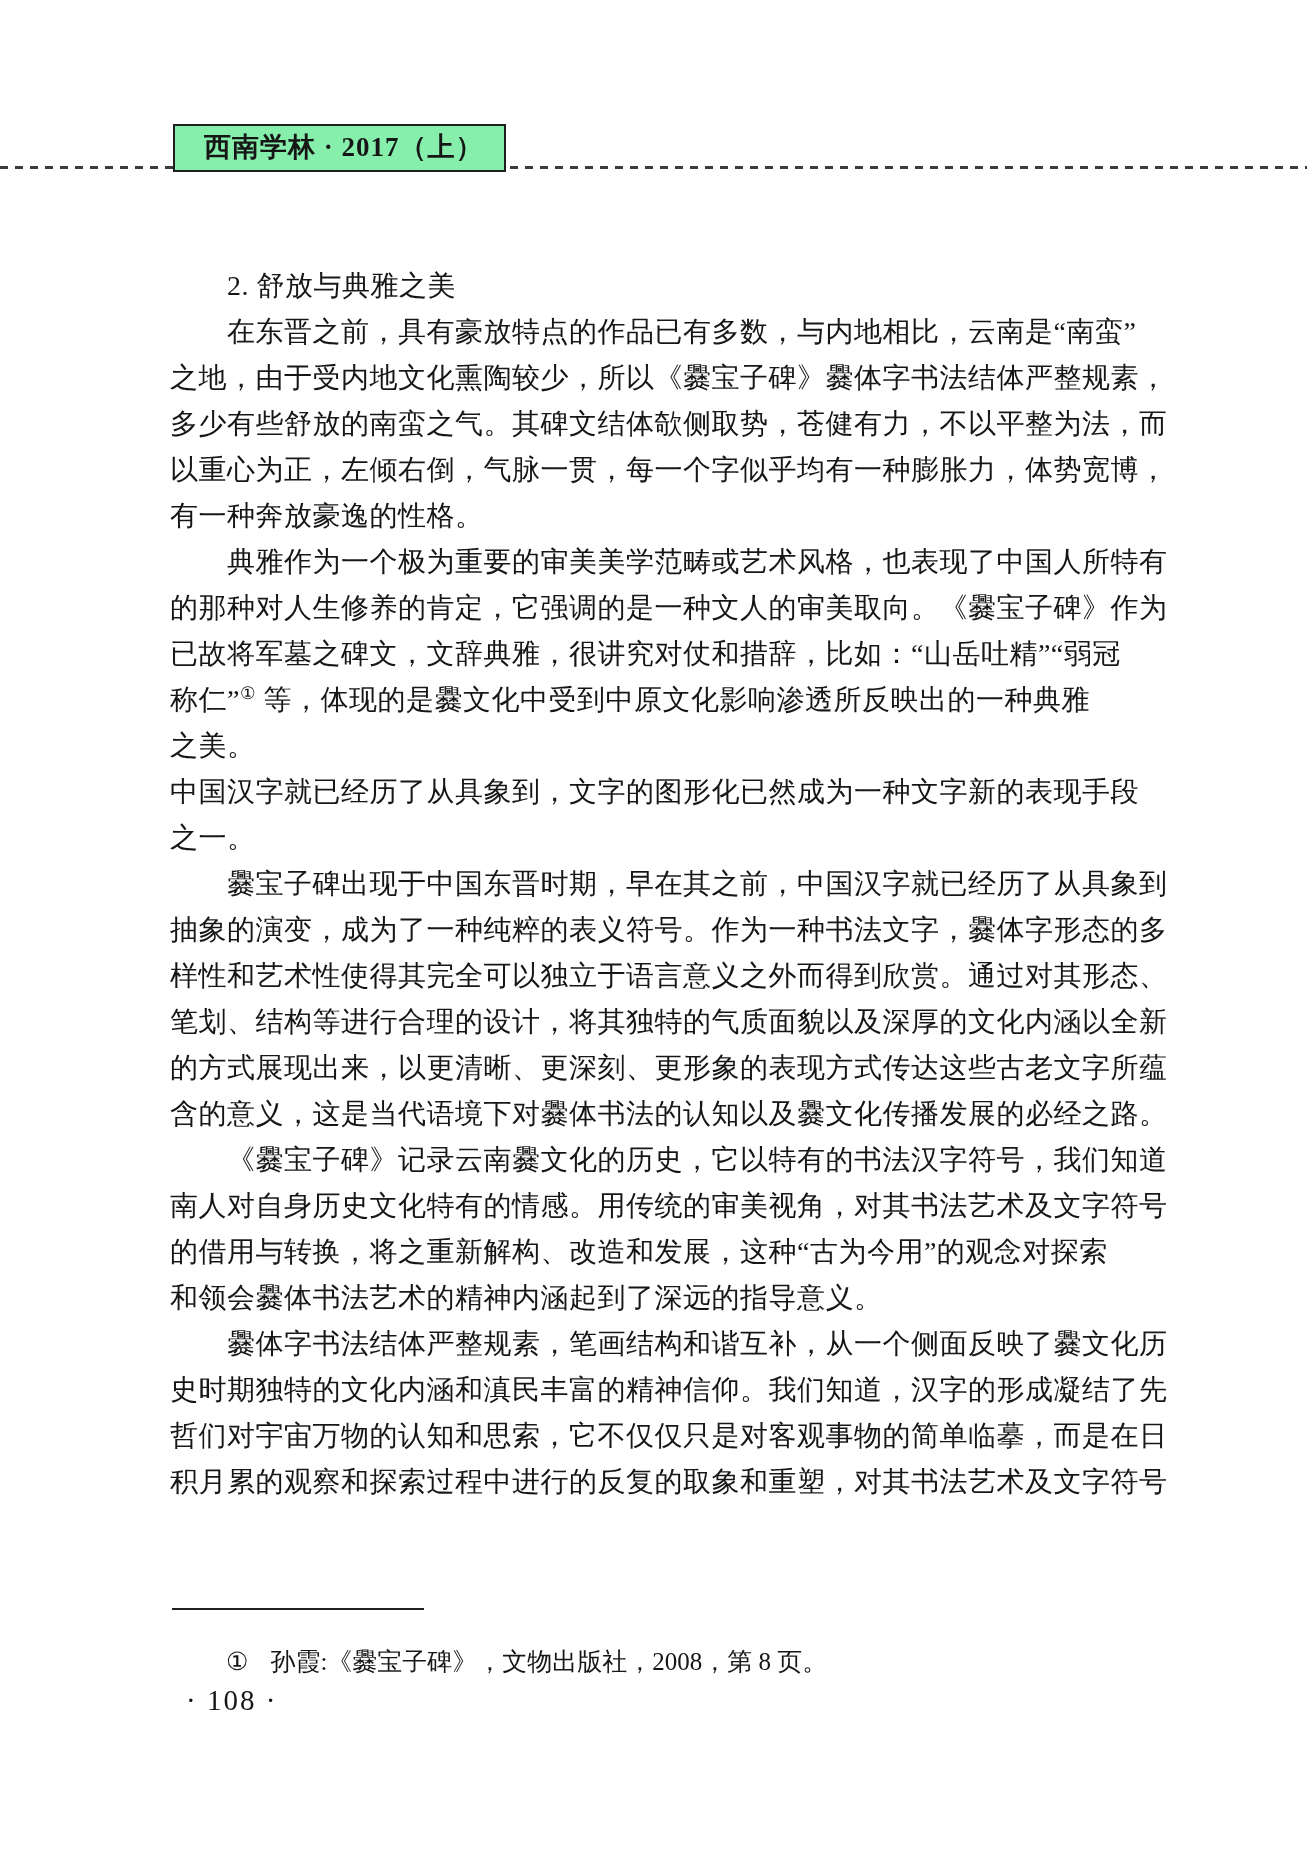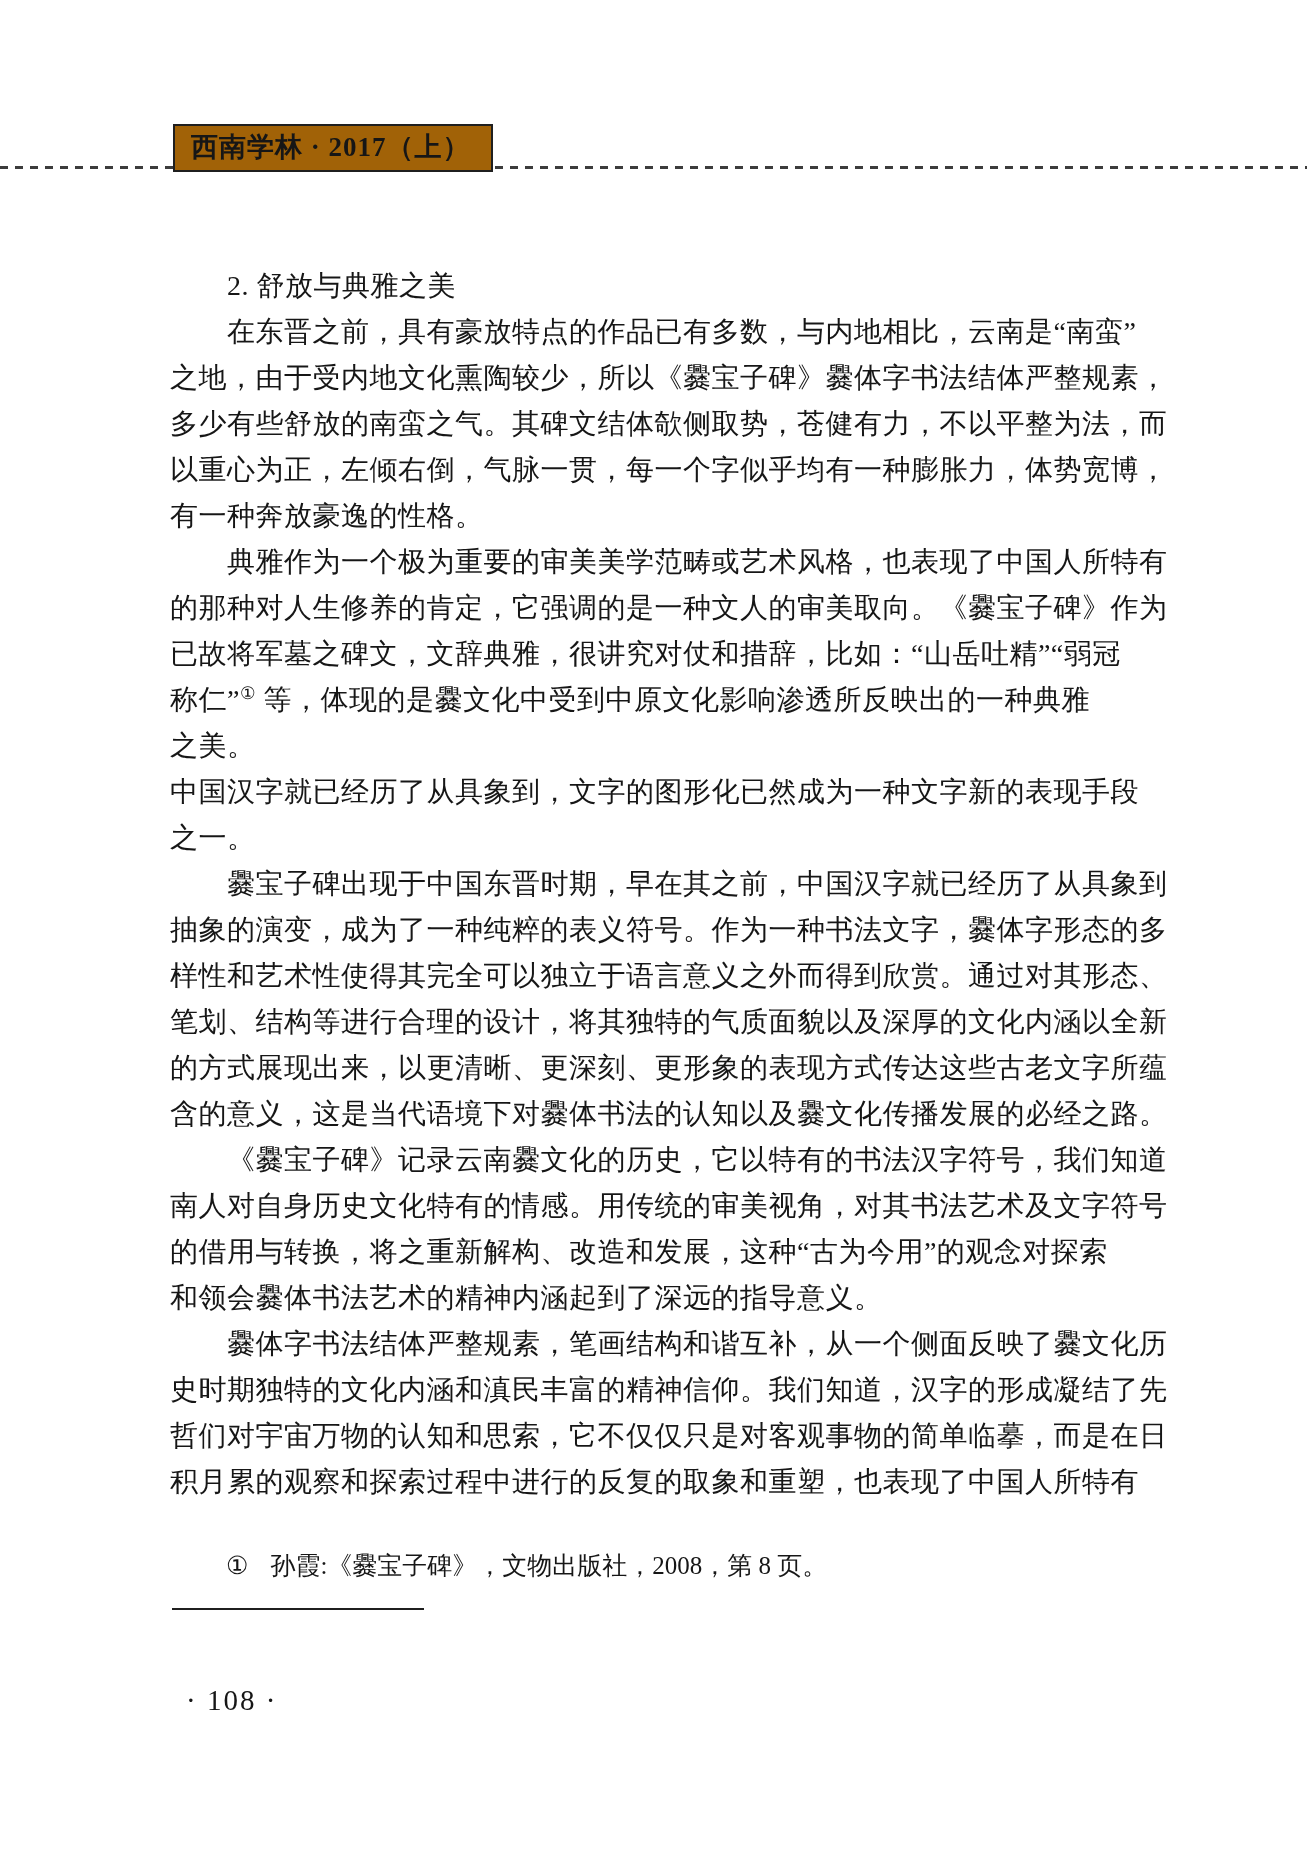--- a/index.html
+++ b/index.html
@@ -7,36 +7,36 @@
     width:1307px;height:1859px;background:#ffffff;position:relative;
     font-family:"Liberation Serif","DejaVu Serif",serif;color:#161616;
     overflow:hidden;
   }
   .dashed-rule{
     position:absolute;left:0;top:166px;width:1307px;height:3px;
     background:repeating-linear-gradient(90deg,#3c3c3c 0 8px,transparent 8px 15px);
   }
   .header-box{
     position:absolute;left:173px;top:124px;z-index:2;
-    background:#a16207;border:2px solid #1f1f1f;
-    padding:3px 20px 5px 16px;
+    background:#86efac;border:2px solid #1f1f1f;
+    padding:3px 20px 5px 29px;
     font-size:27px;font-weight:bold;letter-spacing:1px;white-space:nowrap;text-align:center;
   }
   .article-body{
     position:absolute;left:170px;top:227px;width:1010px;
     font-size:28px;line-height:46px;margin-top:36px;
   }
   .bodyline{white-space:nowrap;height:46px;letter-spacing:0.5px;}
   .indent{padding-left:57px;}
   .bodyline sup{font-size:0.62em;line-height:0;}
   .footnote-rule{
     position:absolute;left:172px;top:1608px;width:252px;height:2px;background:#1f1f1f;
   }
   .footnote{
-    position:absolute;left:226px;top:1549px;font-size:25px;line-height:34px;white-space:nowrap;
+    position:absolute;left:226px;top:1645px;font-size:25px;line-height:34px;white-space:nowrap;
   }
   .fn-marker{margin-right:22px;}
   .page-number{
     position:absolute;left:170px;top:1684px;font-size:29px;letter-spacing:2px;white-space:nowrap;margin-left:16px;
   }
 </style>
 </head>
 <body>
 
 <div class="dashed-rule"></div>
@@ -66,21 +66,21 @@
       <div class="bodyline">笔划、结构等进行合理的设计，将其独特的气质面貌以及深厚的文化内涵以全新</div>
       <div class="bodyline">的方式展现出来，以更清晰、更深刻、更形象的表现方式传达这些古老文字所蕴</div>
       <div class="bodyline">含的意义，这是当代语境下对爨体书法的认知以及爨文化传播发展的必经之路。</div>
       <div class="bodyline indent">《爨宝子碑》记录云南爨文化的历史，它以特有的书法汉字符号，我们知道</div>
       <div class="bodyline">南人对自身历史文化特有的情感。用传统的审美视角，对其书法艺术及文字符号</div>
       <div class="bodyline">的借用与转换，将之重新解构、改造和发展，这种“古为今用”的观念对探索</div>
       <div class="bodyline">和领会爨体书法艺术的精神内涵起到了深远的指导意义。</div>
       <div class="bodyline indent">爨体字书法结体严整规素，笔画结构和谐互补，从一个侧面反映了爨文化历</div>
       <div class="bodyline">史时期独特的文化内涵和滇民丰富的精神信仰。我们知道，汉字的形成凝结了先</div>
       <div class="bodyline">哲们对宇宙万物的认知和思索，它不仅仅只是对客观事物的简单临摹，而是在日</div>
-      <div class="bodyline">积月累的观察和探索过程中进行的反复的取象和重塑，也表现了中国人所特有</div>
+      <div class="bodyline">积月累的观察和探索过程中进行的反复的取象和重塑，对其书法艺术及文字符号</div>
     </div>
 </div>
 
 <div class="footnote-rule"></div>
 
 <div class="footnote">
   <span class="fn-marker">①</span><span>孙霞:《爨宝子碑》，文物出版社，2008，第 8 页。</span>
 </div>
 
 <div class="page-number">· 108 ·</div>

